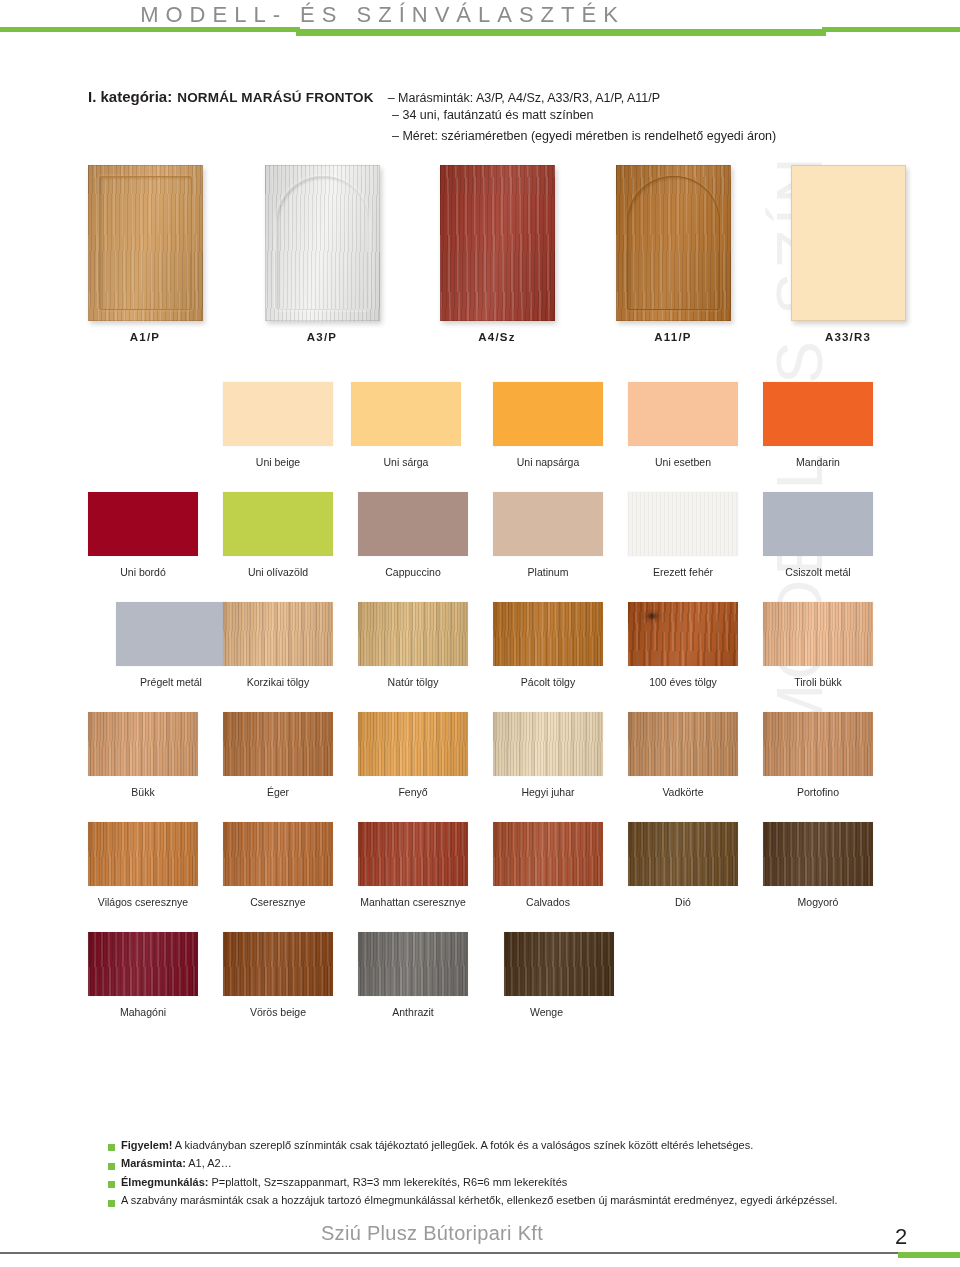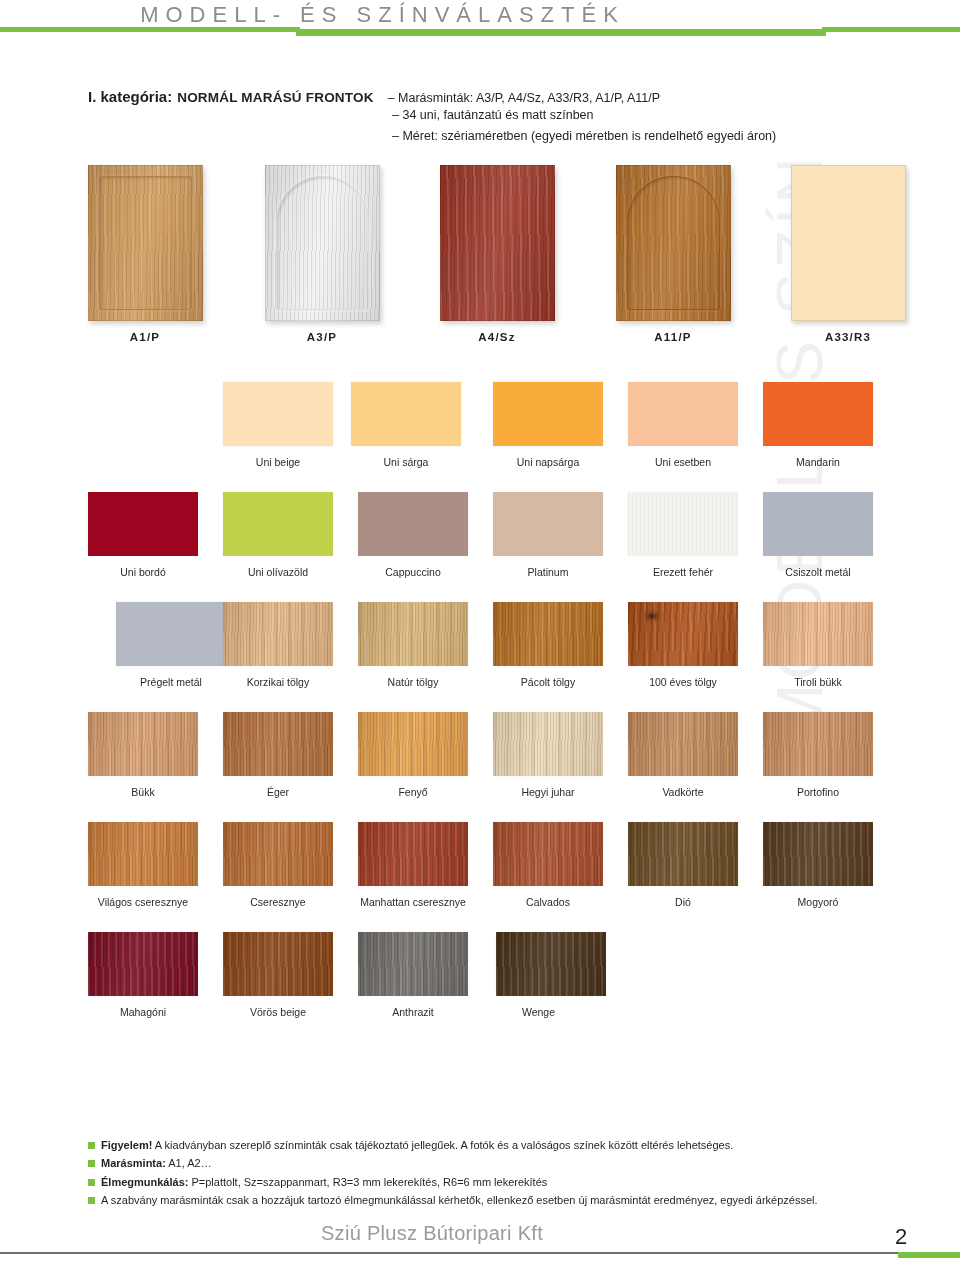--- a/index.html
+++ b/index.html
@@ -80,21 +80,21 @@
     width:110px; height:64px; position:relative; overflow:hidden;
     box-shadow: 0 0 0 0.5px rgba(0,0,0,0.04);
   }
   .sw-label {
     margin-top:10px; text-align:center; font-size:10.5px; color:#2b2b2b;
     white-space:nowrap;
   }
 
   
   .notes { position:absolute; left:88px; top:1138px; width:800px; }
-  .note { display:flex; align-items:flex-start; margin-bottom:2.5px; }
+  .note { display:flex; align-items:center; margin-bottom:2.5px;margin-left:20px; }
   .bullet {
     width:7px; height:7px; background:#7ac143; margin-top:4px;
     margin-right:6px; flex:0 0 auto;
   }
   .note-text { font-size:11px; line-height:1.45; }
   .note-text b { font-weight:bold; }
 
   
   .footer-rule {
     position:absolute; left:0; top:1252px; width:905px; height:1.5px;
@@ -298,21 +298,21 @@
         <div class="sw-label">Mahagóni</div>
       </div>
       <div class="cell" style="left: 135px;">
         <div class="sw" style="background: repeating-linear-gradient(91deg, rgba(0, 0, 0, 0.1) 0px, rgba(0, 0, 0, 0.1) 1px, rgba(255, 255, 255, 0) 1px, rgba(255, 255, 255, 0) 3px), repeating-linear-gradient(89deg, rgba(255, 255, 255, 0.13) 0px, rgba(255, 255, 255, 0.13) 2px, rgba(255, 255, 255, 0) 2px, rgba(255, 255, 255, 0) 7px), repeating-linear-gradient(90deg, rgba(0, 0, 0, 0.07) 0px, rgba(0, 0, 0, 0.07) 3px, rgba(0, 0, 0, 0) 3px, rgba(0, 0, 0, 0) 13px), linear-gradient(100deg, rgba(0, 0, 0, 0.1), rgba(255, 255, 255, 0.1) 45%, rgba(0, 0, 0, 0.08)) rgb(138, 68, 21);"></div>
         <div class="sw-label">Vörös beige</div>
       </div>
       <div class="cell" style="left: 270px;">
         <div class="sw" style="background: repeating-linear-gradient(91deg, rgba(0, 0, 0, 0.1) 0px, rgba(0, 0, 0, 0.1) 1px, rgba(255, 255, 255, 0) 1px, rgba(255, 255, 255, 0) 3px), repeating-linear-gradient(89deg, rgba(255, 255, 255, 0.13) 0px, rgba(255, 255, 255, 0.13) 2px, rgba(255, 255, 255, 0) 2px, rgba(255, 255, 255, 0) 7px), repeating-linear-gradient(90deg, rgba(0, 0, 0, 0.07) 0px, rgba(0, 0, 0, 0.07) 3px, rgba(0, 0, 0, 0) 3px, rgba(0, 0, 0, 0) 13px), linear-gradient(100deg, rgba(0, 0, 0, 0.1), rgba(255, 255, 255, 0.1) 45%, rgba(0, 0, 0, 0.08)) rgb(111, 108, 104);"></div>
         <div class="sw-label">Anthrazit</div>
       </div>
-      <div class="cell" style="left: 383px; padding-left: 25px;">
+      <div class="cell" style="left: 391px; padding-left: 25px;">
         <div class="sw" style="background: repeating-linear-gradient(91deg, rgba(0, 0, 0, 0.1) 0px, rgba(0, 0, 0, 0.1) 1px, rgba(255, 255, 255, 0) 1px, rgba(255, 255, 255, 0) 3px), repeating-linear-gradient(89deg, rgba(255, 255, 255, 0.13) 0px, rgba(255, 255, 255, 0.13) 2px, rgba(255, 255, 255, 0) 2px, rgba(255, 255, 255, 0) 7px), repeating-linear-gradient(90deg, rgba(0, 0, 0, 0.07) 0px, rgba(0, 0, 0, 0.07) 3px, rgba(0, 0, 0, 0) 3px, rgba(0, 0, 0, 0) 13px), linear-gradient(100deg, rgba(0, 0, 0, 0.1), rgba(255, 255, 255, 0.1) 45%, rgba(0, 0, 0, 0.08)) rgb(74, 49, 24);"></div>
         <div class="sw-label">Wenge</div>
       </div>
     </div>
   </div>
 
 <div class="notes" id="notes">
     <div class="note">
       <div class="bullet"></div>
       <div class="note-text"><b>Figyelem!</b> A kiadványban szereplő színminták csak tájékoztató jellegűek. A fotók és a valóságos színek között eltérés lehetséges.</div>

